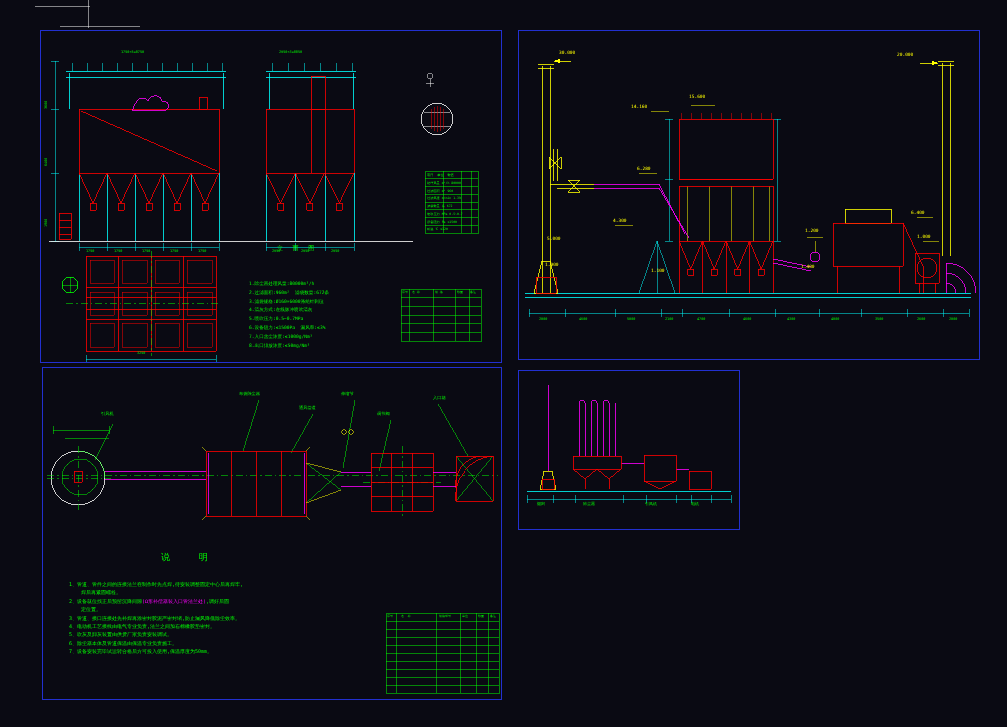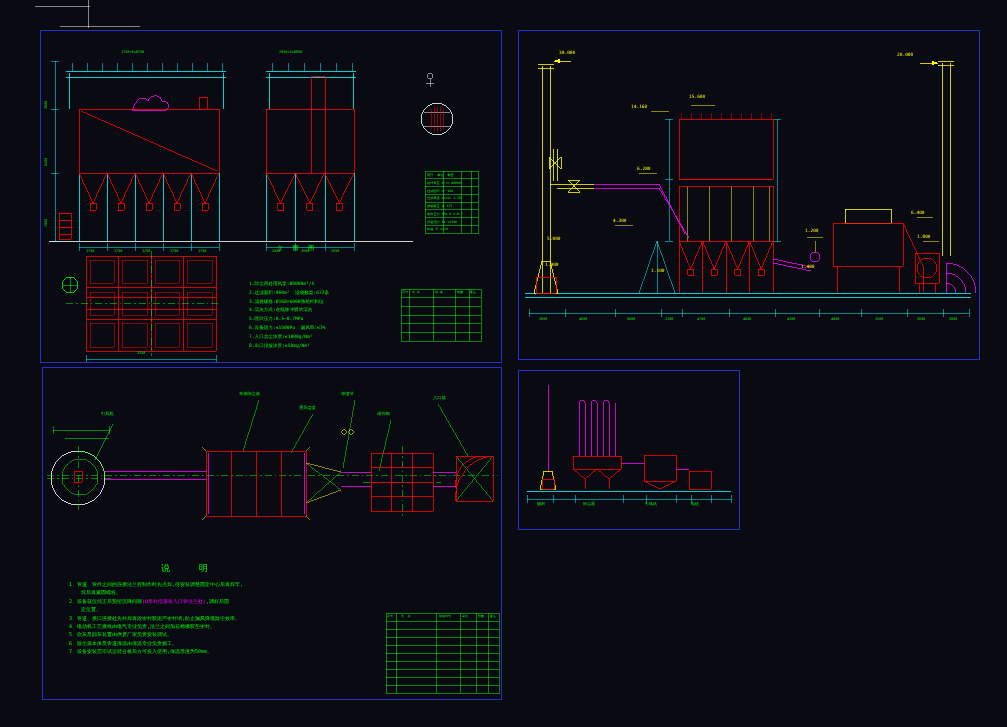--- a/index.html
+++ b/index.html
@@ -24,21 +24,21 @@
   .t-tiny{position:absolute;color:#00ff00;font-size:3px;white-space:pre;line-height:1}
   .t-spec{color:#00ff00;font-size:4.6px;line-height:8.8px;white-space:pre}
   .t-spectbl{color:#00ff00;font-size:3.2px;line-height:7.75px;white-space:pre}
   .t-note{color:#00ff00;font-size:5px;line-height:8.4px;white-space:pre}
   .t-f4{position:absolute;color:#00ff00;font-size:4px;white-space:pre;line-height:1}
   .labels{position:absolute;left:0;top:0;width:100%;height:100%}
   #f1-speclines{position:absolute;left:208px;top:249px}
   #f1-spectbl{position:absolute;left:386px;top:141px}
   #f1-bdims{position:absolute;left:0;top:219px;width:100%}
   #f3-notes{position:absolute;left:26px;top:212px}
-  .notes-title{position:absolute;left:118px;top:194px;color:#00ff00;font-size:9px;letter-spacing:6px;white-space:pre}
+  .notes-title{position:absolute;left:118px;top:183px;color:#00ff00;font-size:9px;letter-spacing:6px;white-space:pre}
   #f4-labels{position:absolute;left:0;top:131px;width:100%}
   #f2-dims{position:absolute;left:0;top:287px;width:100%}
 </style>
 </head>
 <body>
 
 <div id="screen">
 
   <svg id="deco" width="200" height="40">
     <path class="sw thin" d="M35,6H90M88,0V28M60,26H140"></path>

